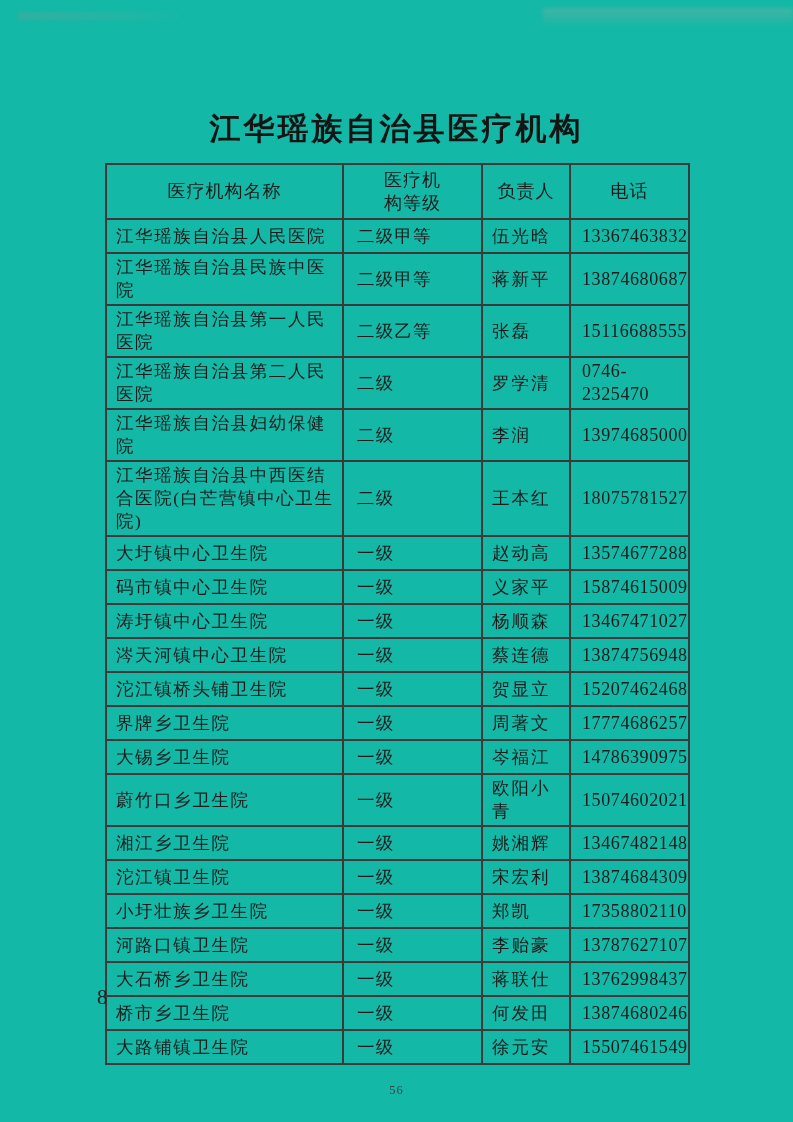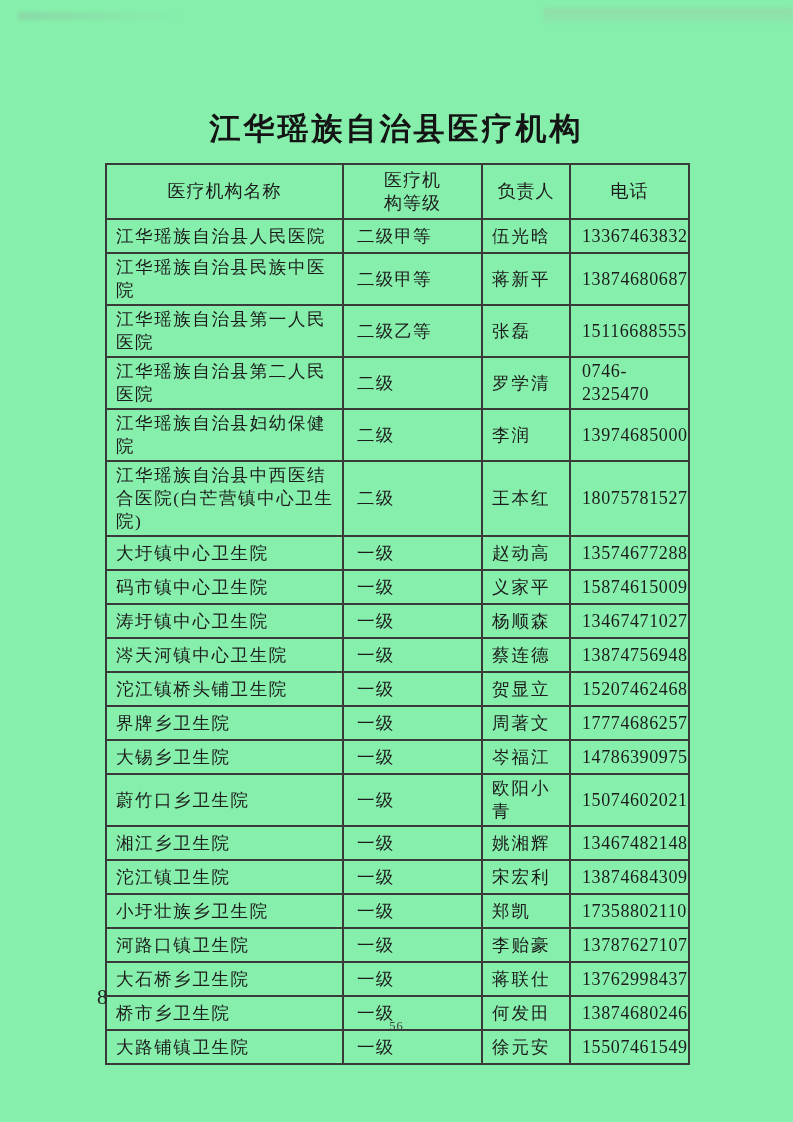--- a/index.html
+++ b/index.html
@@ -2,21 +2,21 @@
 <html><head>
 <meta charset="utf-8">
 <style>
   * { margin: 0; padding: 0; box-sizing: border-box; }
   html, body { background: #e8e8e8; }
   .page {
     position: relative;
     width: 793px;
     height: 1122px;
     margin: 0 auto;
-    background: #86efac;
+    background: #14b8a6;
     overflow: hidden;
     font-family: "Liberation Serif", "DejaVu Serif", serif;
     color: #1f1f1f;
   }
   
   .scan-band-topright {
     position: absolute;
     top: 8px; right: 0;
     width: 250px; height: 16px;
     background: linear-gradient(to bottom, rgba(175,170,164,0.30), rgba(200,196,190,0.05));
@@ -77,21 +77,21 @@
   .page-number-left {
     position: absolute;
     left: 97px;
     top: 985px;
     font-size: 21px;
     color: #222;
   }
   .page-number-bottom {
     position: absolute;
     left: 0;
-    top: 1019px;
+    top: 1083px;
     width: 100%;
     text-align: center;
     font-size: 12.5px;
     color: #3d3d3d;
     letter-spacing: 1px;
   }
 </style>
 </head>
 <body>
 

